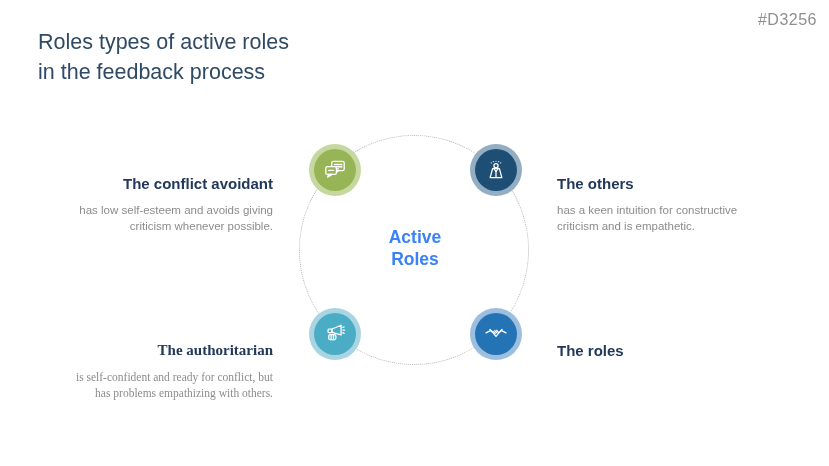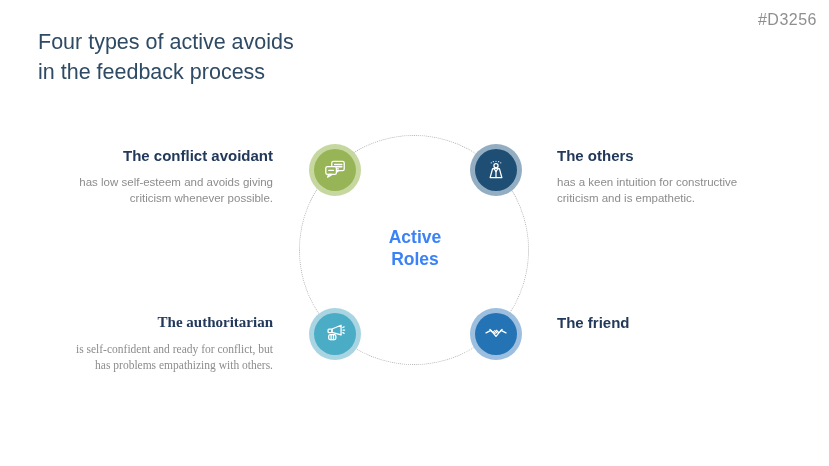--- a/index.html
+++ b/index.html
@@ -78,40 +78,41 @@
   .badge svg { display: block; }
   .badge svg * { stroke: #ffffff; stroke-width: 1.2; fill: none; stroke-linecap: round; stroke-linejoin: round; }
   .badge svg .fill-dot { fill: #ffffff; stroke: none; }
   .badge svg .bubble-front { fill: #97B556; }
   .role { position: absolute; z-index: 3; }
   .role-title {
     font-size: 15px;
     font-weight: bold;
     color: #22395B;
     margin-bottom: 10px;
+    margin-top: 28px;
   }
   .role-desc {
     font-size: 11.5px;
     color: #8C8C8C;
     line-height: 16px;
   }
   .role.pos-tl { left: 43px; top: 147px; width: 230px; text-align: right; }
   .role.pos-tr { left: 557px; top: 147px; width: 220px; text-align: left; }
   .role.pos-bl { left: 43px; top: 314px; width: 230px; text-align: right; font-family: Liberation Serif, serif; }
   .role.pos-br { left: 557px; top: 314px; width: 220px; text-align: left; }
 </style>
 </head>
 <body>
 
 <div class="slide">
 
   <div class="slide-code">#D3256</div>
 
   <div class="title">
-    <div>Four types of active avoids</div>
+    <div>Roles types of active roles</div>
     <div>in the feedback process</div>
   </div>
 
   <div class="dotted-circle"></div>
 
   <div class="center-label">
     <div>Active</div>
     <div>Roles</div>
   </div>
 
@@ -186,16 +187,16 @@
 
   <div class="role pos-bl">
     <div class="role-title">The authoritarian</div>
     <div class="role-desc">
       <div>is self-confident and ready for conflict, but</div>
       <div>has problems empathizing with others.</div>
     </div>
   </div>
 
   <div class="role pos-br">
-    <div class="role-title">The friend</div>
+    <div class="role-title">The roles</div>
   </div>
 
 </div>
 
 </body></html>

